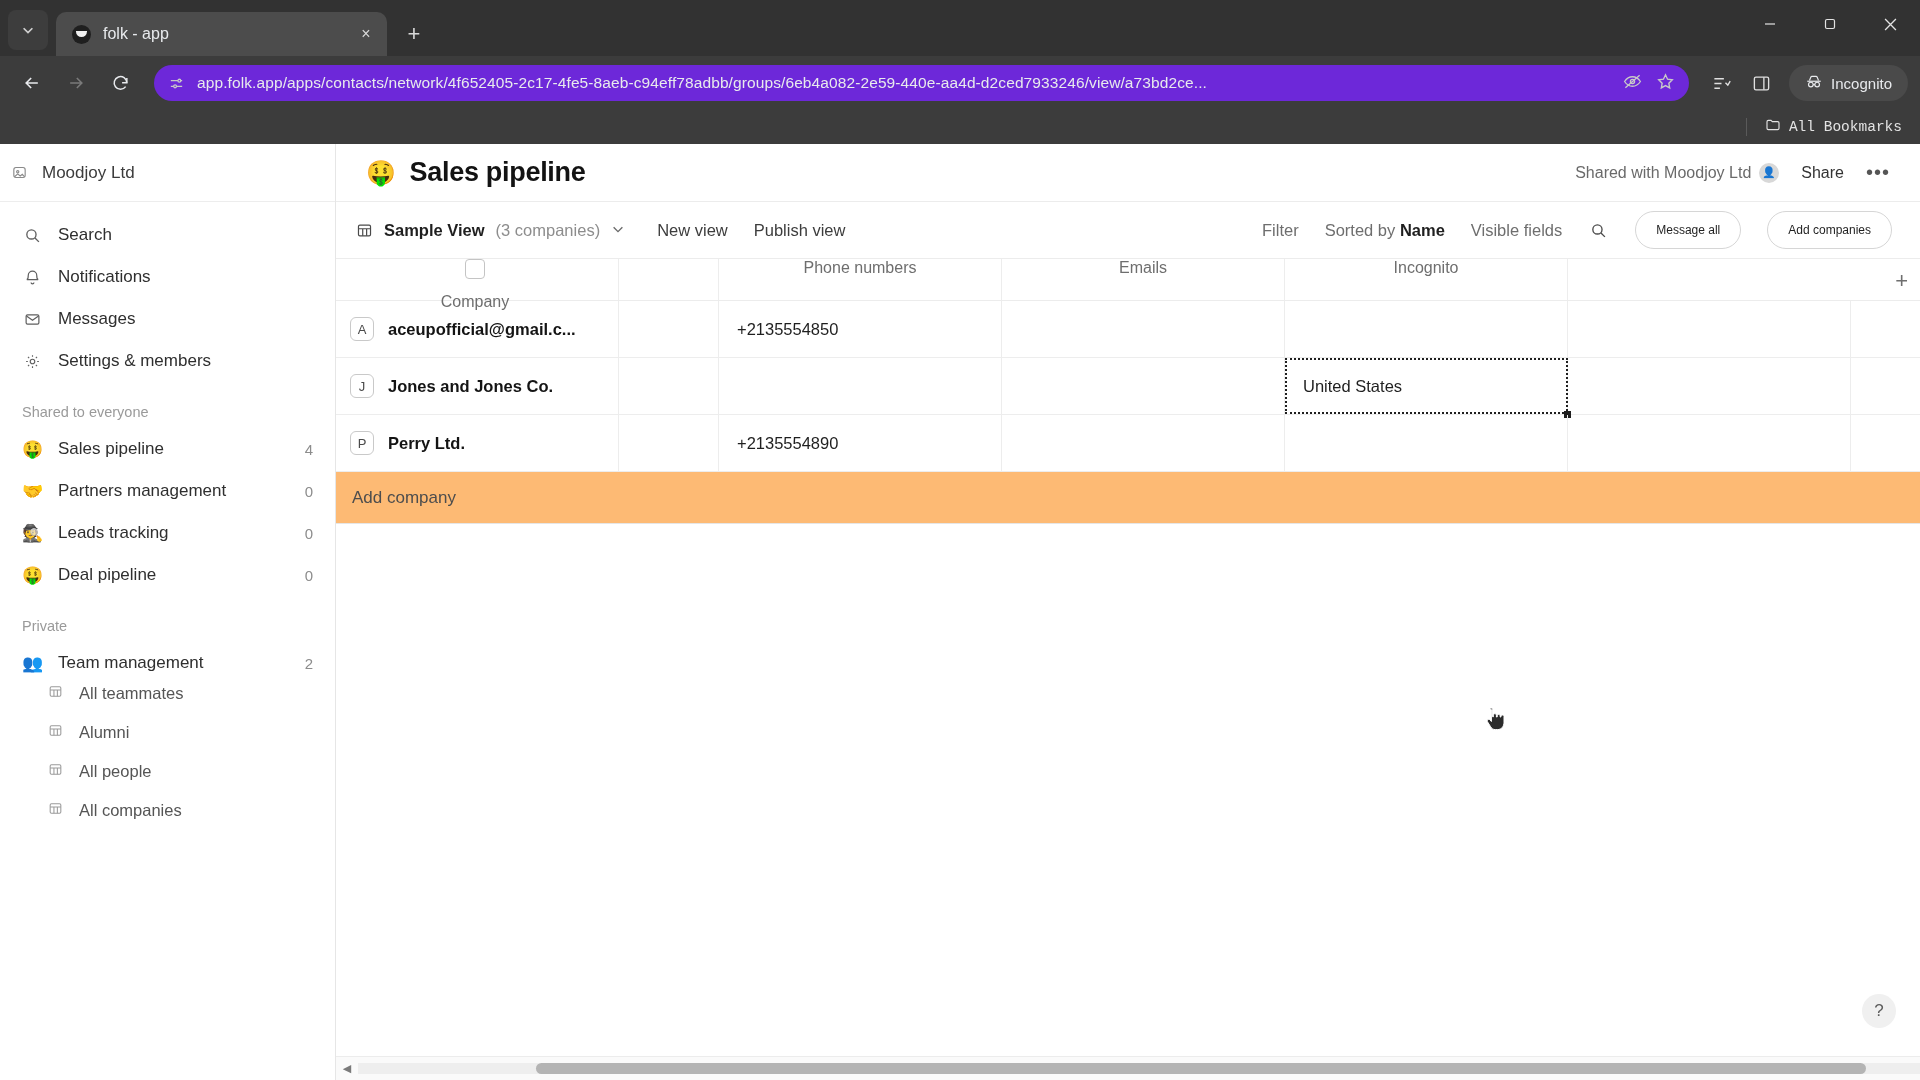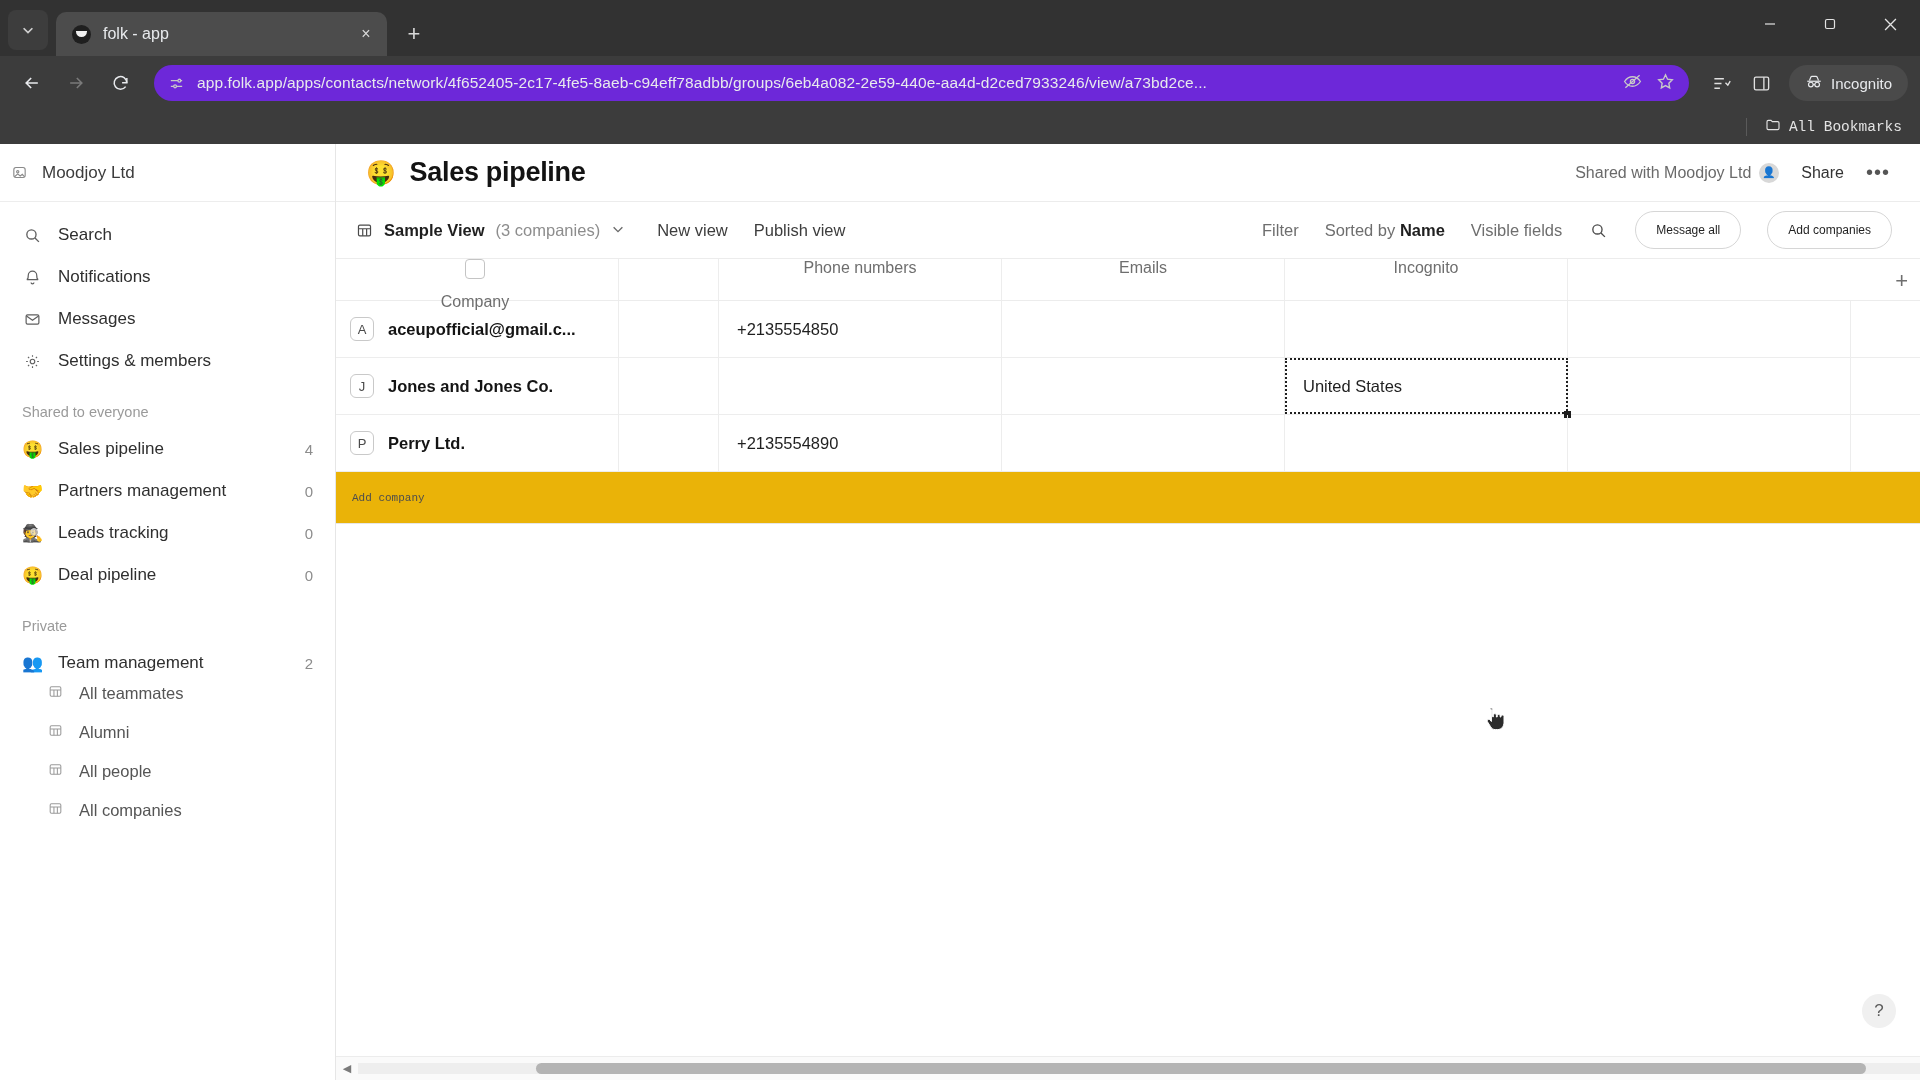--- a/index.html
+++ b/index.html
@@ -346,28 +346,27 @@
     outline-offset: -2px;
   }
   .fill-handle {
     position: absolute;
     width: 7px; height: 7px;
     background: #1f1f1f;
     right: -4px; bottom: -4px;
   }
   .add-row {
     height: 52px;
-    background: #eab308;
+    background: #fdba74;
     display: flex;
     align-items: center;
     padding-left: 16px;
-    font-size: 11px;
+    font-size: 17px;
     color: #4d4d4d;
     border-bottom: 1px solid #e6e6e6;
-    font-family: Liberation Mono, monospace;
   }
   .plus-col {
     position: absolute;
     right: 12px; top: 10px;
     font-size: 22px;
     color: #6f6f6f;
   }
 
   .cursor {
     position: absolute;

